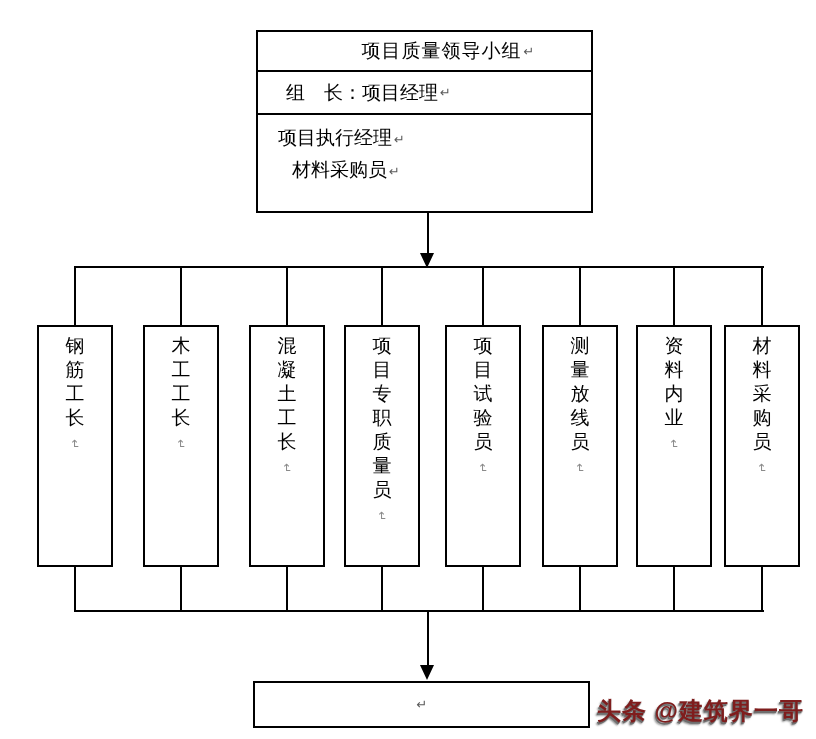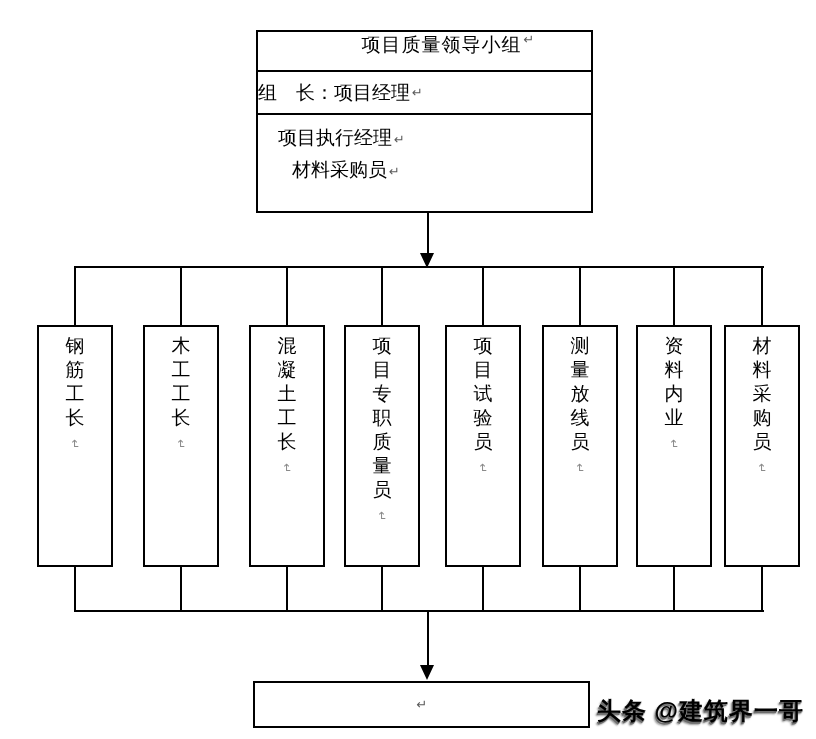--- a/index.html
+++ b/index.html
@@ -10,26 +10,26 @@
     background: #ffffff;
     font-family: "Liberation Serif", serif;
     color: #000;
     overflow: hidden;
   }
   
   .box { position:absolute; border:2px solid #000; background:#fff; box-sizing:border-box; }
   #top-box { left:256px; top:30px; width:337px; height:183px; }
   #top-box .row1 {
     height:40px; border-bottom:2px solid #000; box-sizing:border-box;
-    display:flex; justify-content:center;
+    display:flex; align-items:center; justify-content:center;
     font-size:19px; letter-spacing:1px;padding-left:48px;
   }
   #top-box .row2 {
     height:43px; border-bottom:2px solid #000; box-sizing:border-box;
-    display:flex; align-items:center; padding-left:0; font-size:19px;
+    display:flex; align-items:center; padding-left:28px; font-size:19px;
   }
   #top-box .row2 .val { }
   #top-box .row3 {
     display:flex; padding:8px 0 0 12px; font-size:19px; line-height:30px;
   }
   #top-box .row3 .lines { margin-left:8px; }
   #top-box .row3 .line2 { padding-left:14px; }
 
   .colbox { top:325px; height:242px; width:76px; }
   .vtext {
@@ -57,21 +57,21 @@
     display:inline-block; transform:rotate(90deg);
     color:#8a8a8a; font-size:12px; line-height:14px;
     font-family:"DejaVu Sans", sans-serif;
   }
 
   
   #watermark {
     position:absolute; right:12px; bottom:12px;
     font-family:"Liberation Sans", sans-serif;
     font-weight:bold; font-size:24px; letter-spacing:1px;
-    color:#000000;
+    color:#7f1d1d;
     text-shadow:-1px 2px 0 #6e6e6e, -2px 3px 2px #8a8a8a, 0 1px 1px #9a9a9a;
     white-space:nowrap;
     margin-left:32px;
   }
 </style>
 </head>
 <body>
 
 <div id="stage">
 

